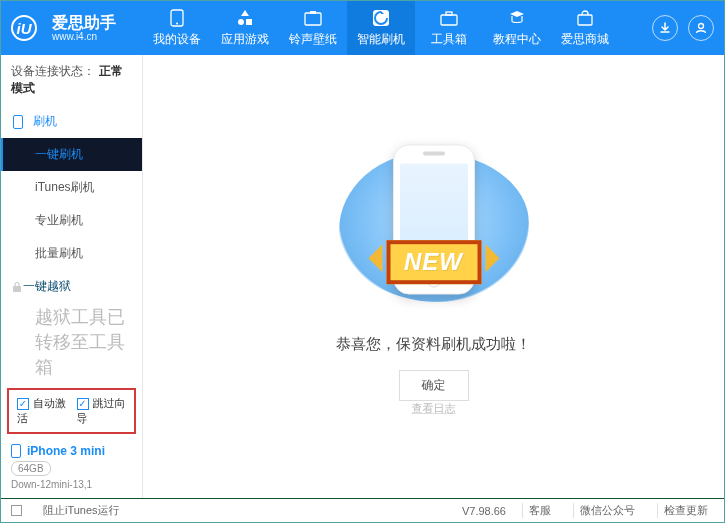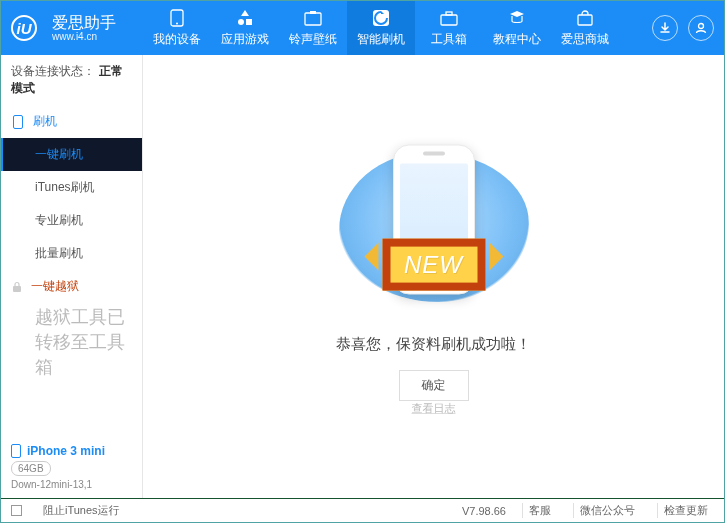--- a/index.html
+++ b/index.html
@@ -1,57 +1,57 @@
 <!DOCTYPE html>
 <html><head>
 <meta charset="utf-8">
 <style>
   * { margin: 0; padding: 0; box-sizing: border-box; }
   body { font-family: "Microsoft YaHei", Arial, sans-serif; font-size: 12px; background: #fff; border: 1px solid #4fa3a3; width: 725px; height: 523px; overflow: hidden; color: #333; }
   .header { background: #1c8cf6; height: 54px; display: flex; align-items: center; padding: 0 10px; color: #fff; }
   .logo { display: flex; align-items: center; gap: 15px; width: 132px; }
   .logo-icon { width: 26px; height: 26px; border: 2px solid #fff; border-radius: 50%; display: flex; align-items: center; justify-content: center; font-weight: bold; font-style: italic; font-size: 15px; }
   .logo-text-wrap { display:flex; flex-direction:column; line-height:1.1; }
-  .logo-title { font-size: 16px; font-weight: normal; }
+  .logo-title { font-size: 16px; font-weight: bold; }
   .logo-url { font-size: 10px; opacity: .9; }
   .nav { display: flex; flex: 1; height: 100%; }
   .nav-item { width: 68px; display: flex; flex-direction: column; align-items: center; justify-content: center; gap: 4px; cursor: pointer; font-size: 12px; }
   .nav-item .ico { width: 18px; height: 18px; display:flex; align-items:center; justify-content:center; }
   .nav-item.active { background: #117ce0; }
   .hdr-right { display:flex; align-items:center; gap:10px; position:relative;}
   .hdr-circle { width:26px; height:26px; border:1.5px solid rgba(255,255,255,.7); border-radius:50%; display:flex; align-items:center; justify-content:center; cursor:pointer;}
   .body { display:flex; height: calc(100% - 54px - 24px); }
   .sidebar { width:142px; border-right:1px solid #e6e6e6; display:flex; flex-direction:column; }
   .side-scroll { flex:1; overflow:hidden;}
   .dev-status { padding: 8px 10px; font-size:12px; color:#555; }
   .dev-status .val { color:#333; font-weight:bold; margin-left:4px;}
   .side-cat { display:flex; align-items:center; gap:8px; padding:8px 10px; color:#1c8cf6; font-size:12px; }
   .cat-flash .ico { width:14px; height:14px; display:inline-flex; align-items:center; justify-content:center;}
   .sub-item { padding: 8px 6px 8px 34px; font-size:12px; cursor:pointer; color:#555; }
   .sub-item.active { background:#0f172a; color:#1c8cf6; border-left:2px solid #1c8cf6; padding-left:32px;}
-  .sec-jailbreak { display:flex; align-items:center; gap:8px; padding:8px 10px; color:#c2410c; }
+  .sec-jailbreak { display:flex; align-items:center; padding:8px 10px; color:#0c4a6e; }
   .lock-ico { width:12px; height:12px; }
   .jailbreak-note { padding: 2px 6px 8px 34px; font-size:18px; color:#bbb; line-height:1.4; }
   .sec-more { display:flex; align-items:center; gap:8px; padding:8px 10px; color:#555; border-top:1px solid #eee; margin-top:2px;}
   .chk-row { border:2px solid #d23b3b; padding:6px 8px; margin:4px 6px; display:flex; gap:10px; font-size:11px; color:#333;}
   .chk { width:12px; height:12px; display:inline-flex; align-items:center; justify-content:center; border:1px solid #1c8cf6; color:#1c8cf6; font-size:10px; line-height:1; margin-right:4px; cursor:pointer;}
   .device-box { padding: 6px 8px 8px 10px; }
   .dev-name-row { display:flex; align-items:center; gap:6px; color:#1c8cf6; font-weight:bold; font-size:12px;}
   .dev-ico { width:10px; height:14px; border:1px solid #1c8cf6; border-radius:2px; display:inline-block;}
   .storage-badge { display:inline-block; border:1px solid #ccc; border-radius:7px; padding:1px 6px; font-size:10px; color:#888; margin-top:3px;}
   .dev-sub { font-size:10px; color:#888; margin-top:3px;}
   .main { flex:1; display:flex; flex-direction:column; align-items:center; justify-content:center; background:#fff; }
   .illus-wrap { position:relative; width:210px; height:180px;}
   .blob { position:absolute; inset:0; margin:auto; width:190px; height:150px; background:radial-gradient(ellipse at 50% 45%, #b9e1ff 0%, #7dc0f7 55%, #6fb6f0 70%, transparent 72%); border-radius:50% 55% 50% 55% / 55% 50% 55% 50%; }
   .phone { position:absolute; left:50%; top:50%; transform:translate(-50%, -55%); width:82px; height:150px; background:#fff; border-radius:16px; box-shadow: 0 4px 12px rgba(0,0,0,.18); border:1px solid #eaeaea;}
   .phone::before { content:""; position:absolute; top:6px; left:50%; transform:translateX(-50%); width:22px; height:4px; background:#d8d8d8; border-radius:3px;}
   .phone::after { content:""; position:absolute; bottom:6px; left:50%; transform:translateX(-50%); width:12px; height:12px; border:1px solid #d8d8d8; border-radius:50%;}
   .phone-screen { position:absolute; top:18px; left:6px; right:6px; bottom:24px; background:linear-gradient(#e9f4ff,#d6ecff); border-radius:2px;}
   .banner { position:absolute; left:50%; top:62%; transform:translate(-50%,-20%); }
-  .banner-body { background:#ffd24a; color:#fff; font-weight:400; font-style:italic; font-size:24px; padding:4px 14px; border:8px solid #c2410c; letter-spacing:1px; text-shadow: 1px 1px 0 rgba(0,0,0,.08);}
+  .banner-body { background:#ffd24a; color:#fff; font-weight:700; font-style:italic; font-size:24px; padding:4px 14px; border:4px solid #c2410c; letter-spacing:1px; text-shadow: 1px 1px 0 rgba(0,0,0,.08);}
   .banner::before, .banner::after { content:""; position:absolute; top:4px; width:0; height:0; border:14px solid transparent;}
   .banner::before { left:-18px; border-right-color:#f2b936; border-left:none;}
   .banner::after { right:-18px; border-left-color:#f2b936; border-right:none;}
   .success-text { margin-top:18px; font-size:15px; color:#444; }
   .confirm-btn { margin-top:16px; border:1px solid #ddd; background:#fff; padding:6px 22px; font-size:12px; cursor:pointer; color:#555;}
   .log-link { font-size:11px; color:#bbb; cursor:pointer; text-decoration:underline; text-decoration-color:#ddd;}
   .footer { height:24px; border-top:1px solid #14532d; display:flex; align-items:center; padding:0 10px; font-size:11px; color:#666; gap:16px;}
   .footer .spacer { flex:1; }
   .footer .flink { cursor:pointer; padding:0 6px; border-left:1px solid #e0e0e0;}
   .footer .flink:first-of-type { border-left:none;}
@@ -179,20 +179,24 @@
             </svg>
           </span>
         <span>一键越狱</span>
       </div>
       <div class="jailbreak-note">越狱工具已转移至工具箱</div>
 
       <div class="sub-item"></div>
 
     </div>
 
+    <div class="chk-row">
+      <label><span class="chk">✓</span><span>自动激活</span></label>
+      <label><span class="chk">✓</span><span>跳过向导</span></label>
+    </div>
 
     <div class="device-box">
       <div class="dev-name-row">
         <span class="dev-ico"></span>
         <span>iPhone 3 mini</span>
       </div>
       <span class="storage-badge">64GB</span>
       <div class="dev-sub">Down-12mini-13,1</div>
     </div>
   </div>

